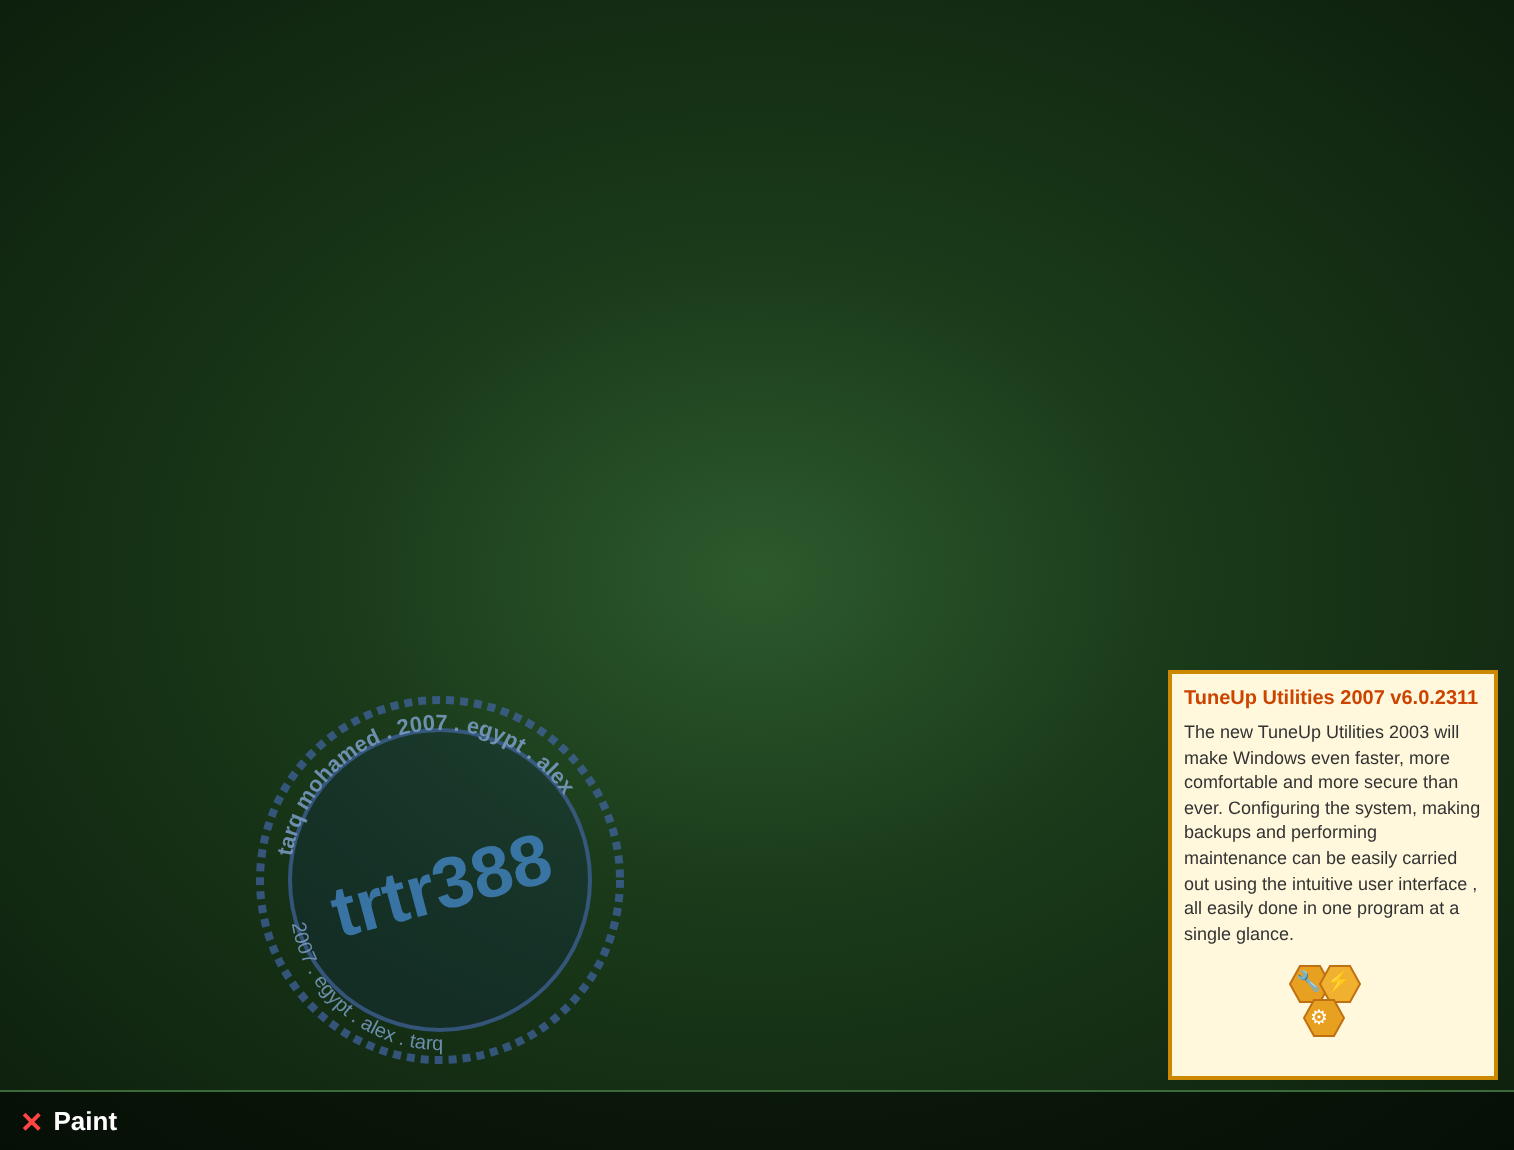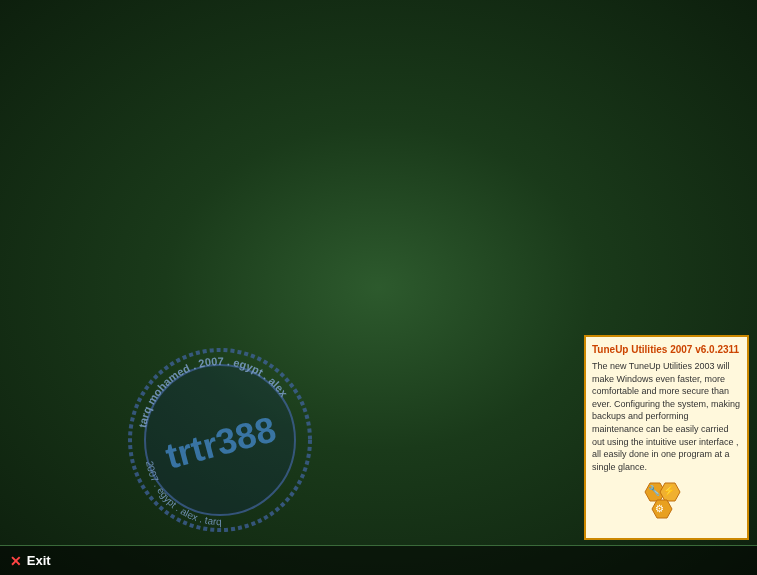--- a/index.html
+++ b/index.html
@@ -582,16 +582,16 @@
       <path id="bot-arc" d="M 25,110 A 75,75 0 0,0 175,110" fill="none"></path>
       <text font-size="10" fill="#88aadd" opacity="0.9">
         <textPath href="#bot-arc" startOffset="5%">2007 . egypt . alex . tarq</textPath>
       </text>
     </svg>
   </div>
 
   <div class="bottom-bar">
     <div class="exit-btn">
       <span class="exit-icon">✕</span>
-      <span>Exit</span>
+      <span>Paint</span>
     </div>
   </div>
 </div>
 
 </body></html>

